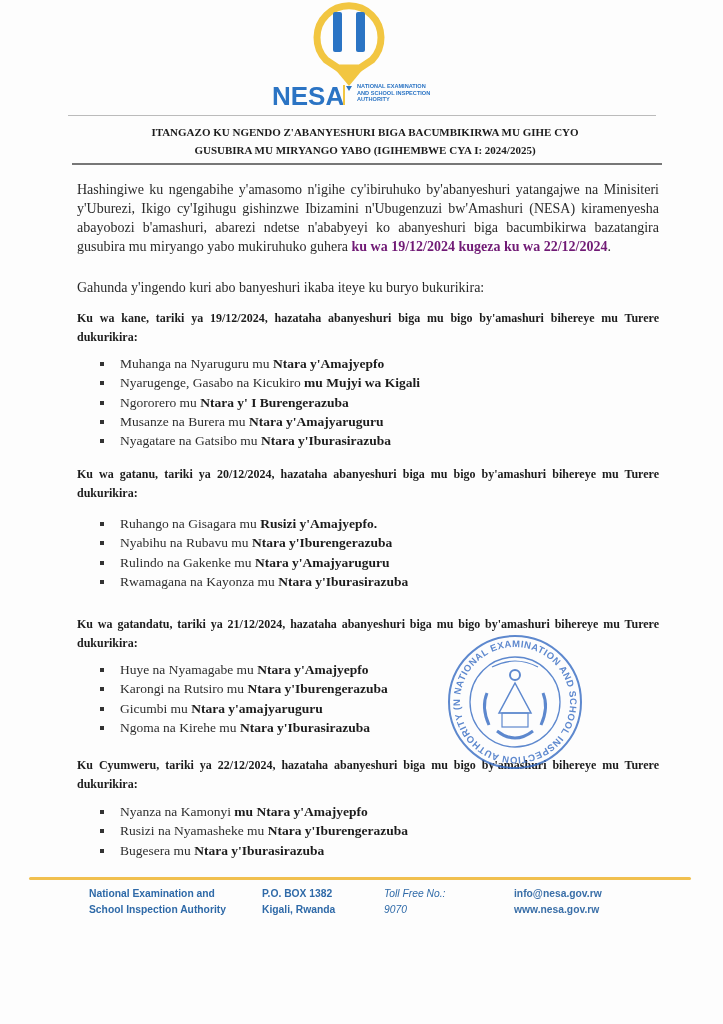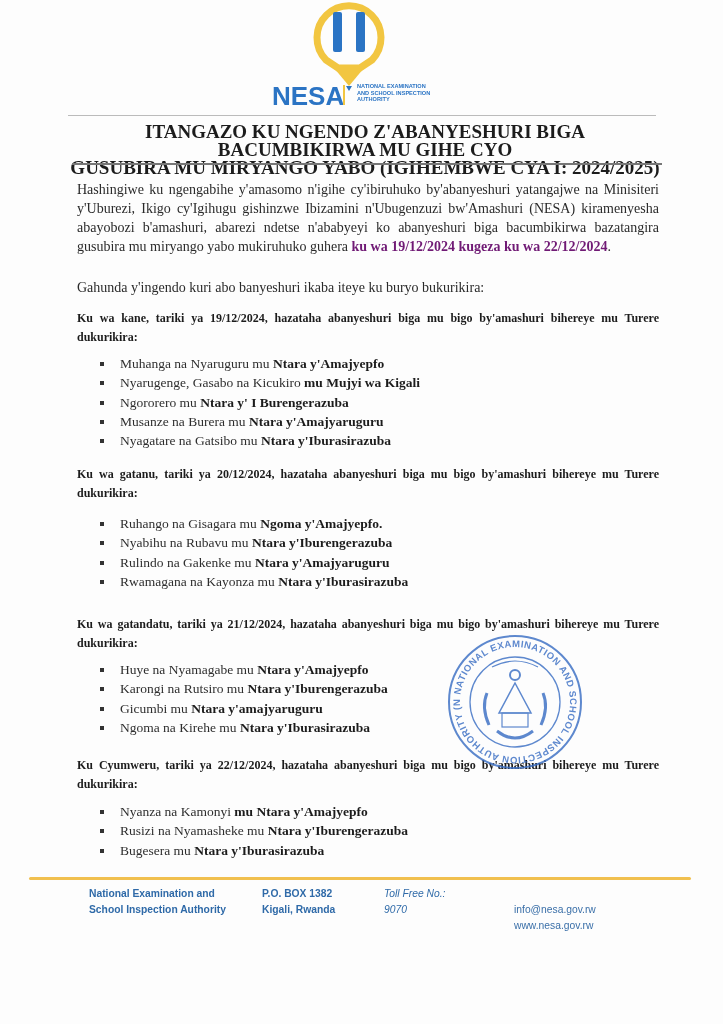--- a/index.html
+++ b/index.html
@@ -5,38 +5,38 @@
   html, body { margin: 0; padding: 0; }
   body {
     width: 723px; height: 1024px; background: #fdfdfd; position: relative; overflow: hidden;
     font-family: "Liberation Serif", serif; color: #222;
   }
   .logo { position: absolute; left: 0; right: 0; top: 0; height: 110px; }
   .logo svg { position: absolute; left: 268px; top: 2px; }
   .header-rule { position: absolute; left: 68px; width: 588px; top: 115px; height: 0; border-top: 1px solid #bbb; }
   .title {
     position: absolute; left: 70px; width: 590px; top: 123px; text-align: center;
-    font-weight: bold; font-size: 19px; line-height: 18px; color: #1c1c1c;
+    font-weight: bold; font-size: 11px; line-height: 18px; color: #1c1c1c;
   }
   .title-rule { position: absolute; left: 72px; width: 590px; top: 163px; border-top: 2px solid #777; }
   .p {
     position: absolute; left: 77px; width: 582px; font-size: 14px; line-height: 19px; text-align: justify; color: #2a2a2a;
   }
   .p b { color: #701a75; }
   .day { position: absolute; left: 77px; width: 582px; font-size: 12px; line-height: 19px; font-weight: bold; text-align: justify; color: #1c1c1c; }
   ul.list { position: absolute; left: 98px; margin: 0; padding: 0; list-style: none; font-size: 13.5px; line-height: 19.3px; }
   ul.list li { position: relative; padding-left: 22px; color: #2e2e2e; }
   ul.list li::before { content: ""; position: absolute; left: 2px; top: 8px; width: 4px; height: 4px; background: #333; }
   ul.list li b { color: #1c1c1c; }
   .stamp { position: absolute; left: 447px; top: 633px; opacity: 0.82; }
   .footer-rule { position: absolute; left: 29px; width: 662px; top: 877px; height: 3px; background: #f1c04f; border-radius: 2px; }
   .footer { position: absolute; top: 886px; font-family: "Liberation Sans", sans-serif; font-size: 10.3px; line-height: 16px; color: #2f6aa8; font-weight: bold; }
   .footer div { white-space: nowrap; }
   .footer.c3 { text-align: left; font-style: italic; }
-  .footer.c4 { font-weight: normal; color: #3a6fa8; margin-top: 16px; }
+  .footer.c4 { font-weight: bold; color: #3a6fa8; }
 </style>
 </head>
 <body>
 
 <div class="logo">
   <svg width="190" height="106" viewBox="0 0 190 106">
 
     <path d="M58 58 A32 32 0 1 1 104 58 L92 66 L70 66 Z" fill="none" stroke="#f2c641" stroke-width="7"></path>
     <path d="M66 66 L96 66 L81 84 Z" fill="#f2c641"></path>
     <path d="M78 84 L84 84 L81 89 Z" fill="#2b74c4"></path>
@@ -71,21 +71,21 @@
 <ul class="list" style="top:354px;">
   <li><span>Muhanga na Nyaruguru mu </span><b>Ntara y'Amajyepfo</b></li>
   <li><span>Nyarugenge, Gasabo na Kicukiro </span><b>mu Mujyi wa Kigali</b></li>
   <li><span>Ngororero  mu </span><b>Ntara y' I Burengerazuba</b></li>
   <li><span>Musanze na Burera mu </span><b>Ntara y'Amajyaruguru</b></li>
   <li><span>Nyagatare na Gatsibo mu </span><b>Ntara y'Iburasirazuba</b></li>
 </ul>
 
 <div class="day" style="top:465px;">Ku wa gatanu, tariki ya 20/12/2024, hazataha abanyeshuri biga mu bigo by'amashuri bihereye mu Turere dukurikira:</div>
 <ul class="list" style="top:514px;">
-  <li><span>Ruhango na  Gisagara   mu </span><b>Ngoma y'Amajyepfo.</b></li>
+  <li><span>Ruhango na  Gisagara   mu </span><b>Rusizi y'Amajyepfo.</b></li>
   <li><span>Nyabihu na  Rubavu mu </span><b>Ntara y'Iburengerazuba</b></li>
   <li><span>Rulindo na Gakenke mu </span><b>Ntara y'Amajyaruguru</b></li>
   <li><span>Rwamagana na Kayonza mu </span><b>Ntara y'Iburasirazuba</b></li>
 </ul>
 
 <div class="day" style="top:615px;">Ku wa gatandatu, tariki ya 21/12/2024, hazataha abanyeshuri biga mu bigo by'amashuri bihereye mu Turere dukurikira:</div>
 <ul class="list" style="top:660px;">
   <li><span>Huye  na Nyamagabe mu </span><b>Ntara y'Amajyepfo</b></li>
   <li><span>Karongi na Rutsiro mu </span><b>Ntara y'Iburengerazuba</b></li>
   <li><span>Gicumbi  mu </span><b>Ntara y'amajyaruguru</b></li>

